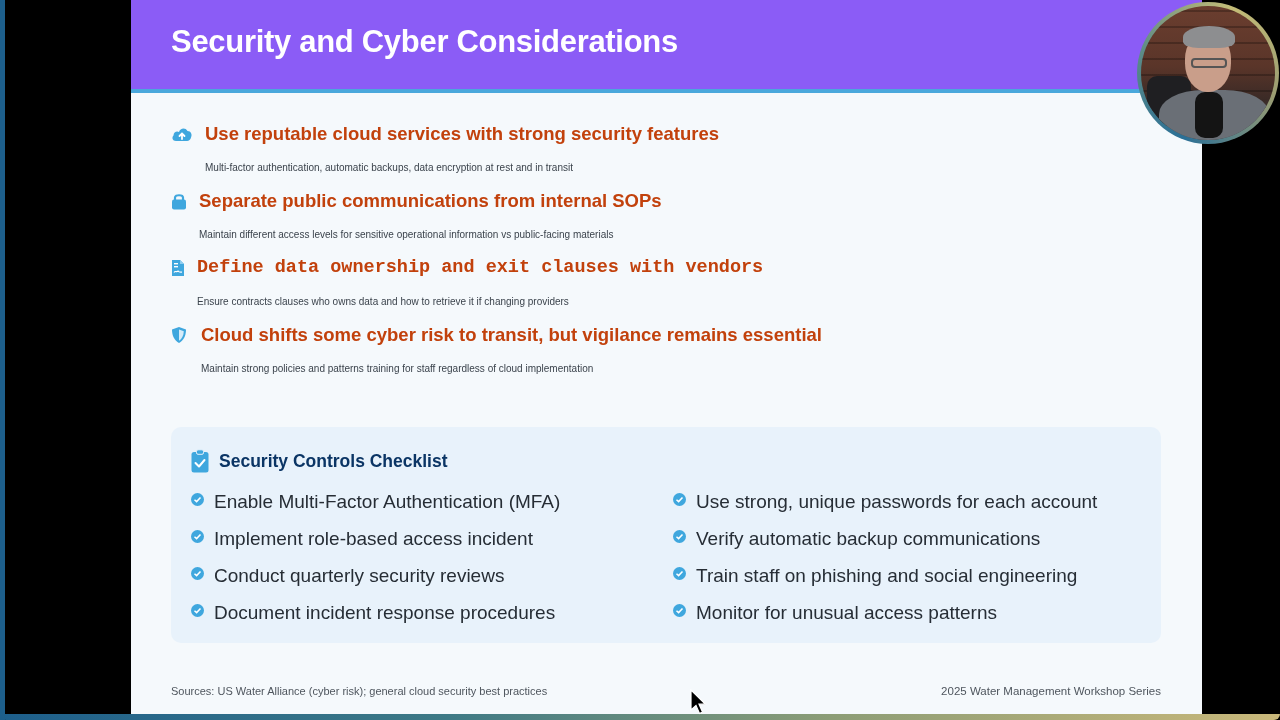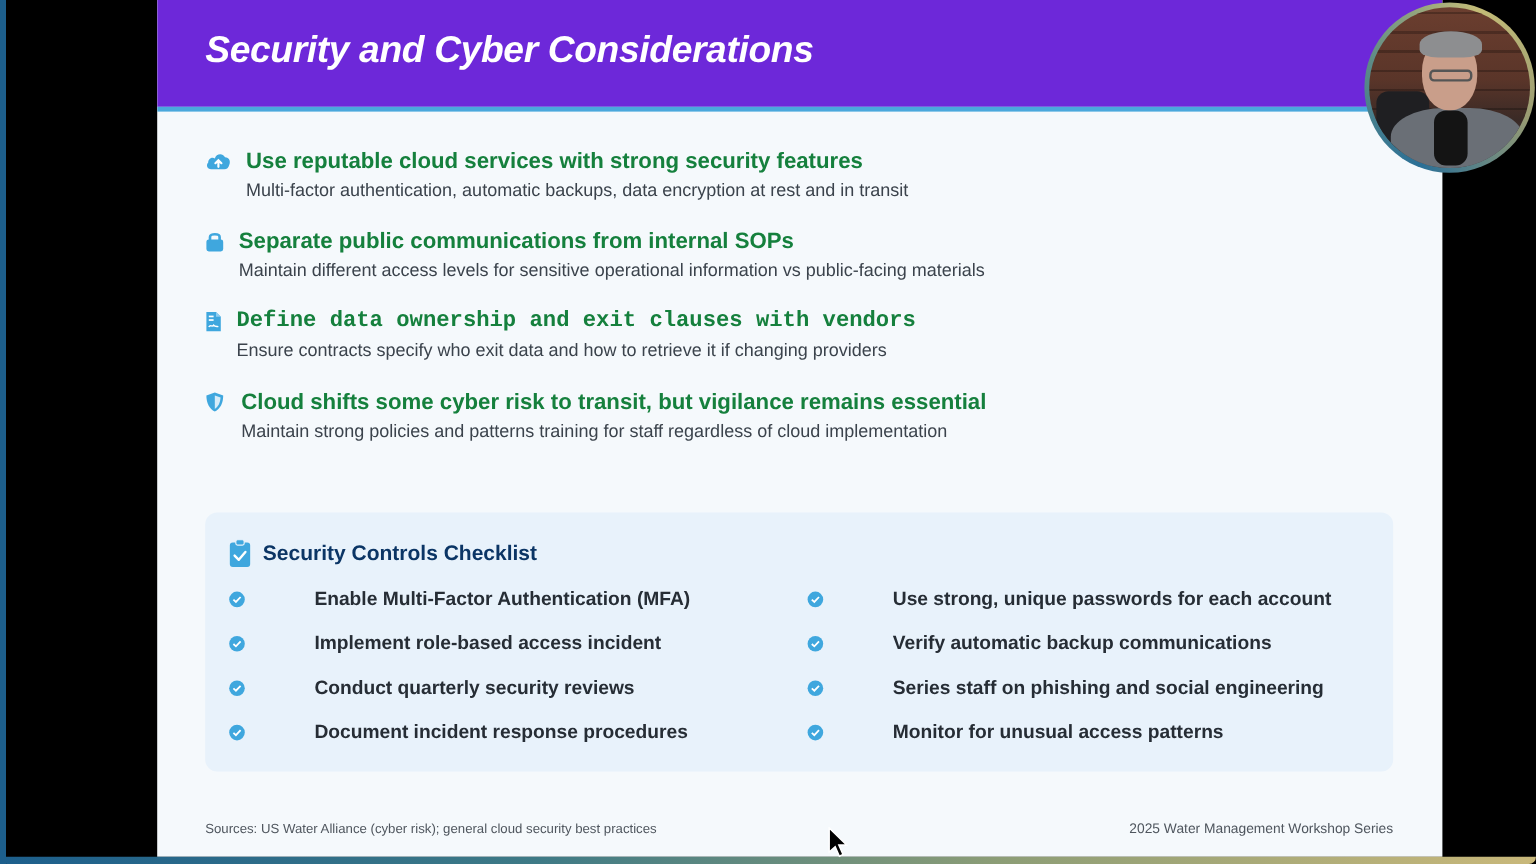--- a/index.html
+++ b/index.html
@@ -21,64 +21,63 @@
     border-radius: 0 0 18px 18px;
   }
 
   .slide {
     position: absolute; left: 131px; top: 0; width: 1071px; height: 714px;
     background: #f5f9fc;
     overflow: hidden;
   }
   .slide-header {
     position: absolute; left: 0; top: 0; width: 1071px; height: 89px;
-    background: #6d28d9;
-    font-style: italic;
+    background: #8b5cf6;
   }
   .slide-header-accent {
     position: absolute; left: 0; top: 89px; width: 1071px; height: 4px;
     background: #4aa8dc;
   }
   .slide-title {
     position: absolute; left: 40px; top: 24px;
     font-size: 31px; font-weight: 700; color: #ffffff;
     letter-spacing: -0.3px;
   }
 
   .point { position: absolute; left: 40px; }
   .point-icon {
     position: absolute; left: 0; top: 2px; width: 22px; height: 20px;
   }
   .point-title {
     position: absolute; top: 0; white-space: nowrap;
-    font-size: 18.5px; font-weight: 700; color: #15803d;
+    font-size: 18.5px; font-weight: 700; color: #c2410c;
   }
   .point-desc {
-    position: absolute; top: 27px; white-space: nowrap;
-    font-size: 15px; color: #3b434c;
+    position: absolute; top: 39px; white-space: nowrap;
+    font-size: 10px; color: #3b434c;
   }
 
   .checklist {
     position: absolute; left: 40px; top: 427px; width: 990px; height: 216px;
     background: #e8f2fb; border-radius: 10px;
   }
   .checklist-icon { position: absolute; left: 20px; top: 22px; width: 18px; height: 24px; }
   .checklist-title {
     position: absolute; left: 48px; top: 24px;
     font-size: 17.5px; font-weight: 700; color: #0b3565; text-align: center;
   }
   .check-item { position: absolute; height: 20px; }
   .check-icon {
     position: absolute; left: 0; top: 2px; width: 13px; height: 13px;
     border-radius: 50%; background: #3fa7de;
   }
   .check-icon svg { position: absolute; left: 2px; top: 2px; }
   .check-label {
     position: absolute; left: 23px; top: 0; white-space: nowrap;
-    font-size: 16px; font-weight: 700; color: #262d35; margin-left: 48px;
+    font-size: 19px; font-weight: 400; color: #262d35;
   }
 
   .footer-left {
     position: absolute; left: 40px; top: 685px;
     font-size: 11px; color: #4f565e;
   }
   .footer-right {
     position: absolute; right: 41px; top: 685px;
     font-size: 11.5px; color: #4f565e;
   }
@@ -163,21 +162,21 @@
       <div class="point-icon">
         <svg width="14" height="18" viewBox="0 0 14 18">
           <path d="M1 1 H9 L13 5 V17 H1 Z" fill="#3fa7de"></path>
           <path d="M9 1 V5 H13" fill="#8fcdf0"></path>
           <rect x="3" y="4" width="4" height="1.4" fill="#fff"></rect>
           <rect x="3" y="7" width="4" height="1.4" fill="#fff"></rect>
           <path d="M3 13.5 C4.5 11 5.5 14 7 12 C8 13.5 9.5 13 11 13.2" stroke="#fff" stroke-width="1.2" fill="none"></path>
         </svg>
       </div>
       <div class="point-title" style="left:26px;font-family:Liberation Mono, monospace;">Define data ownership and exit clauses with vendors</div>
-      <div class="point-desc" style="left:26px;">Ensure contracts specify who exit data and how to retrieve it if changing providers</div>
+      <div class="point-desc" style="left:26px;">Ensure contracts clauses who owns data and how to retrieve it if changing providers</div>
     </div>
 
     <div class="point" style="top:324px;">
       <div class="point-icon">
         <svg width="16" height="18" viewBox="0 0 16 18">
           <path d="M8 1 L15 3.5 C15 10 12.5 14.5 8 17 C3.5 14.5 1 10 1 3.5 Z" fill="#3fa7de"></path>
           <path d="M8 3.5 L12.8 5.2 C12.6 9.8 10.8 13 8 14.8 Z" fill="#d6ecf9"></path>
         </svg>
       </div>
       <div class="point-title" style="left:30px;">Cloud shifts some cyber risk to transit, but vigilance remains essential</div>
@@ -242,21 +241,21 @@
             </svg>
           </span>
         <span class="check-label">Verify automatic backup communications</span>
       </div>
       <div class="check-item" style="left:502px; top:138px;">
         <span class="check-icon">
             <svg width="9" height="9" viewBox="0 0 9 9">
               <path d="M1.5 4.7 L3.6 6.6 L7.5 2.5" stroke="#fff" stroke-width="1.5" fill="none"></path>
             </svg>
           </span>
-        <span class="check-label">Series staff on phishing and social engineering</span>
+        <span class="check-label">Train staff on phishing and social engineering</span>
       </div>
       <div class="check-item" style="left:502px; top:175px;">
         <span class="check-icon">
             <svg width="9" height="9" viewBox="0 0 9 9">
               <path d="M1.5 4.7 L3.6 6.6 L7.5 2.5" stroke="#fff" stroke-width="1.5" fill="none"></path>
             </svg>
           </span>
         <span class="check-label">Monitor for unusual access patterns</span>
       </div>
     </div>

